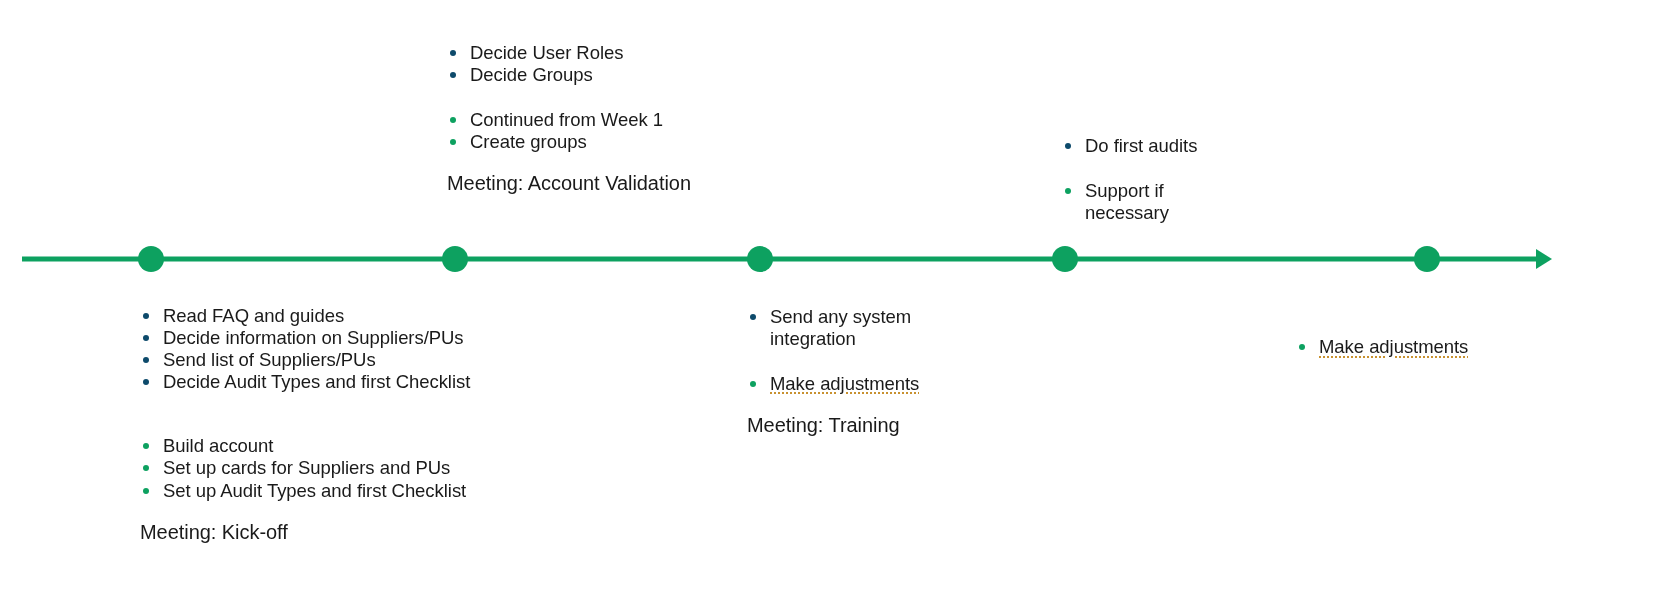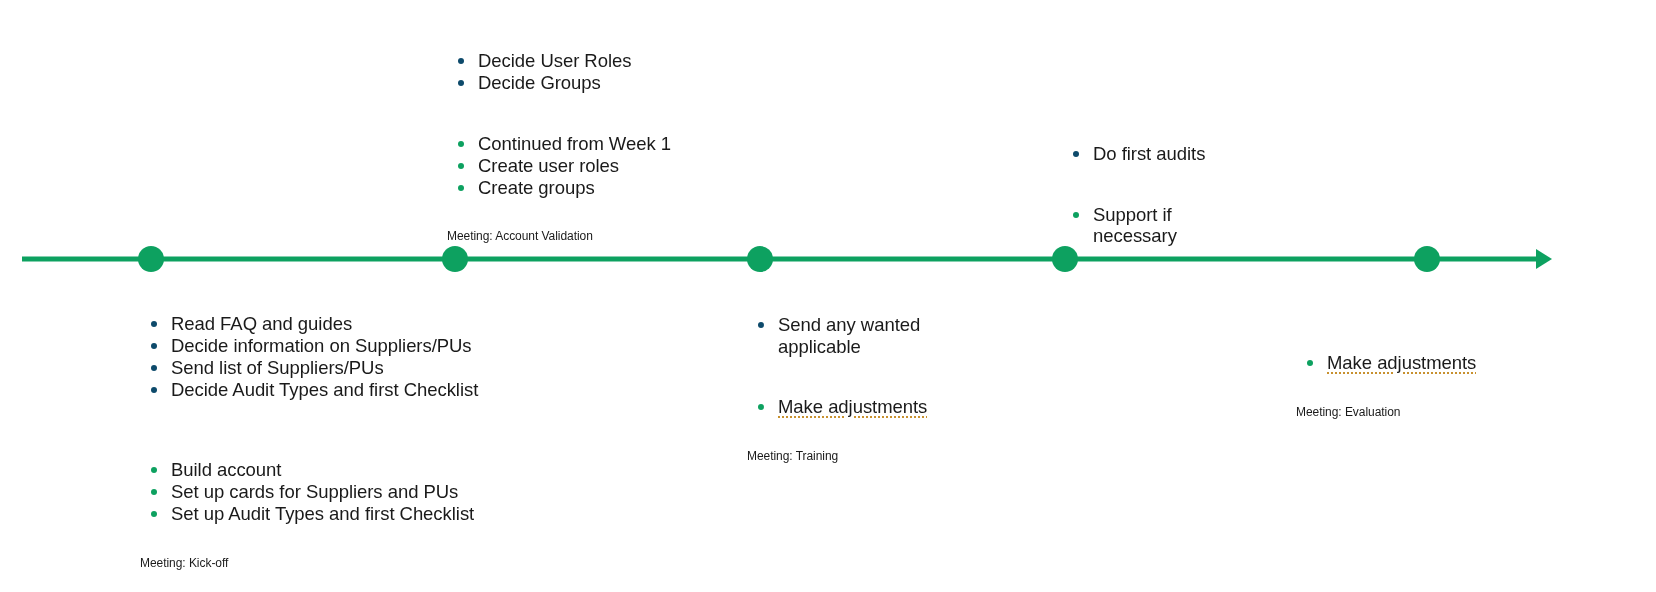--- a/index.html
+++ b/index.html
@@ -34,21 +34,21 @@
   }
 
   
   .node-block {
     position: absolute;
     box-sizing: border-box;
   }
 
   .bullet-list {
     list-style: none;
-    margin: 8px;
+    margin: 0;
     padding: 0;
   }
 
   .bullet-item {
     position: relative;
     padding-left: 23px;
     font-size: 18.5px;
     line-height: 21.6px;
     color: #1a1a1a;
     margin: 0 0 0.5px 0;
@@ -75,21 +75,21 @@
     text-decoration-color: #c8912f;
     text-decoration-thickness: 1.5px;
     text-underline-offset: 3px;
   }
 
   .group-gap {
     height: 23px;
   }
 
   .meeting-label {
-    font-size: 12px;
+    font-size: 20px;
     line-height: 21.6px;
     color: #1a1a1a;
     letter-spacing: -0.05px;
     white-space: nowrap;
   }
   .meeting-gap { height: 20px; }
 </style>
 </head>
 <body>
 
@@ -106,21 +106,20 @@
   </svg>
 
   <div class="node-block" style="left:447px; top:42px; width:420px;">
     <ul class="bullet-list">
       <li class="bullet-item navy">Decide User Roles</li>
       <li class="bullet-item navy">Decide Groups</li>
     </ul>
     <div class="group-gap"></div>
     <ul class="bullet-list">
       <li class="bullet-item green">Continued from Week 1</li>
-      <li class="bullet-item green">Create user roles</li>
       <li class="bullet-item green">Create groups</li>
     </ul>
     <div class="meeting-gap"></div>
     <div class="meeting-label">Meeting: Account Validation</div>
   </div>
 
   <div class="node-block" style="left:140px; top:305px; width:440px;">
     <ul class="bullet-list">
       <li class="bullet-item navy">Read FAQ and guides</li>
       <li class="bullet-item navy">Decide information on Suppliers/PUs</li>
@@ -142,34 +141,33 @@
       <li class="bullet-item navy">Do first audits</li>
     </ul>
     <div class="group-gap"></div>
     <ul class="bullet-list">
       <li class="bullet-item green"><span>Support if</span><br><span>necessary</span></li>
     </ul>
   </div>
 
   <div class="node-block" style="left:747px; top:306px; width:300px;">
     <ul class="bullet-list">
-      <li class="bullet-item navy"><span>Send any wanted</span><br><span>applicable</span></li>
+      <li class="bullet-item navy"><span>Send any system</span><br><span>integration</span></li>
     </ul>
     <div class="group-gap"></div>
     <ul class="bullet-list">
       <li class="bullet-item green"><span class="spellcheck">Make adjustments</span></li>
     </ul>
     <div class="meeting-gap"></div>
     <div class="meeting-label">Meeting: Training</div>
   </div>
 
   <div class="node-block" style="left:1296px; top:313px; width:350px;">
     <ul class="bullet-list">
     </ul>
     <div class="group-gap"></div>
     <ul class="bullet-list">
       <li class="bullet-item green"><span class="spellcheck">Make adjustments</span></li>
     </ul>
     <div class="meeting-gap"></div>
-    <div class="meeting-label">Meeting: Evaluation</div>
   </div>
 
 </div>
 
 </body></html>

